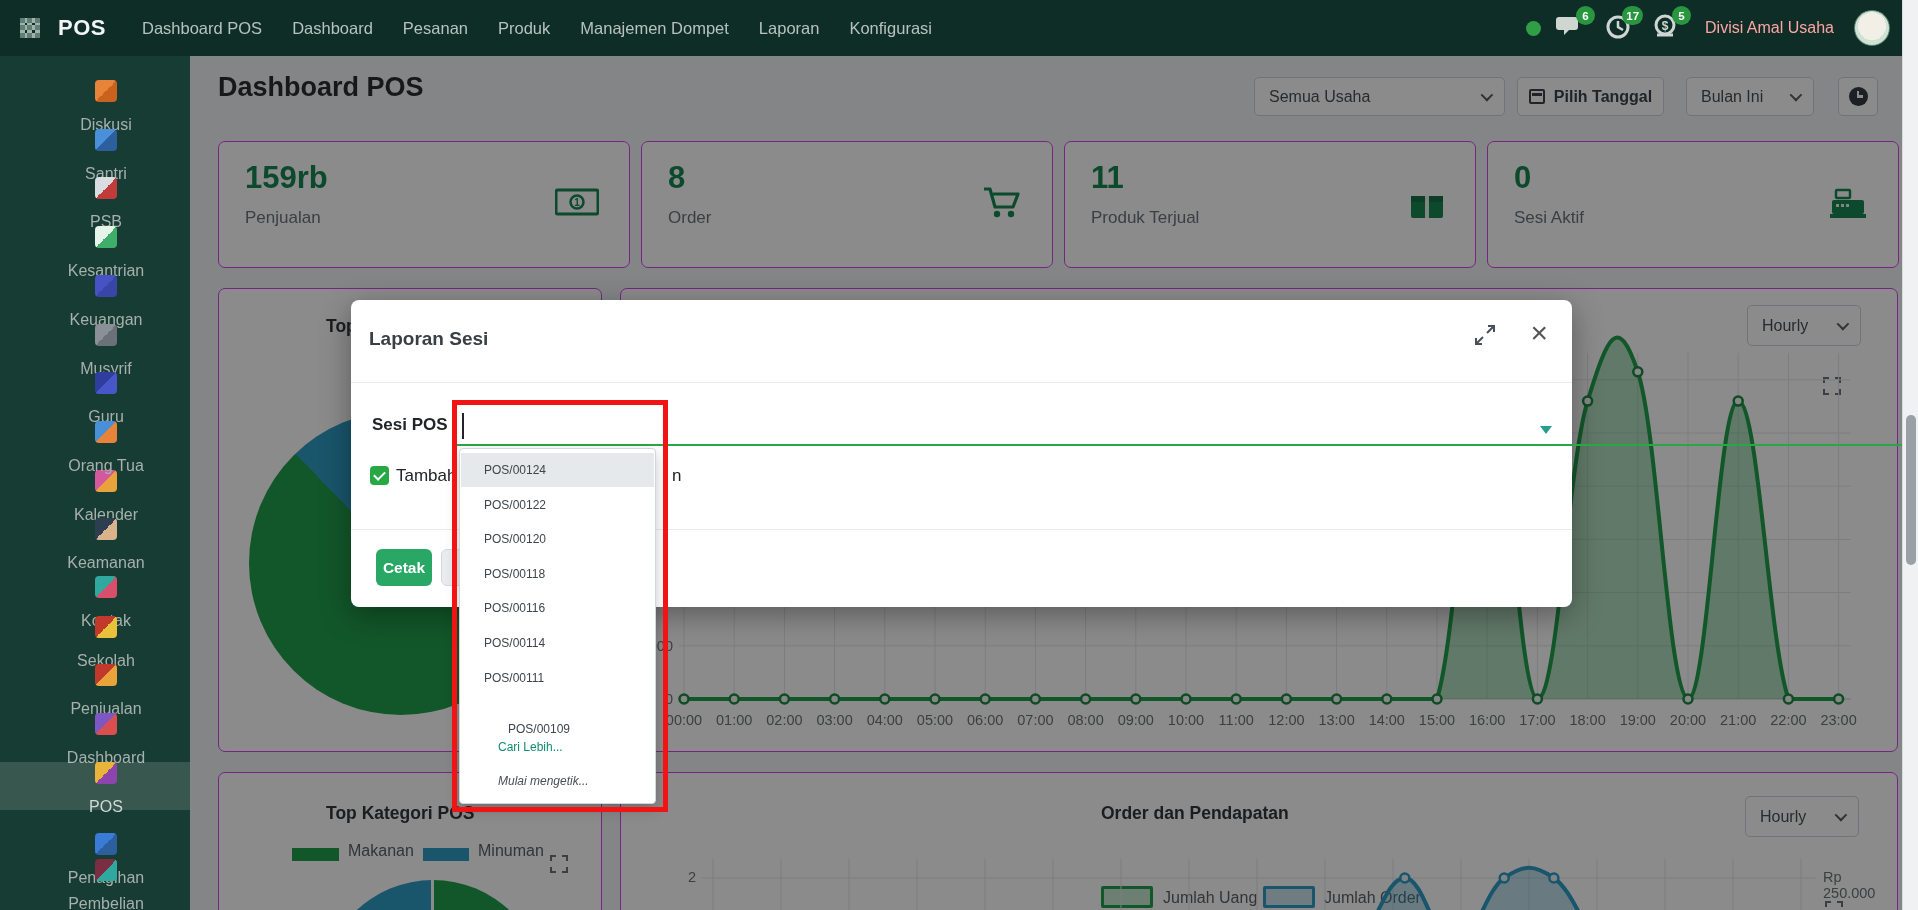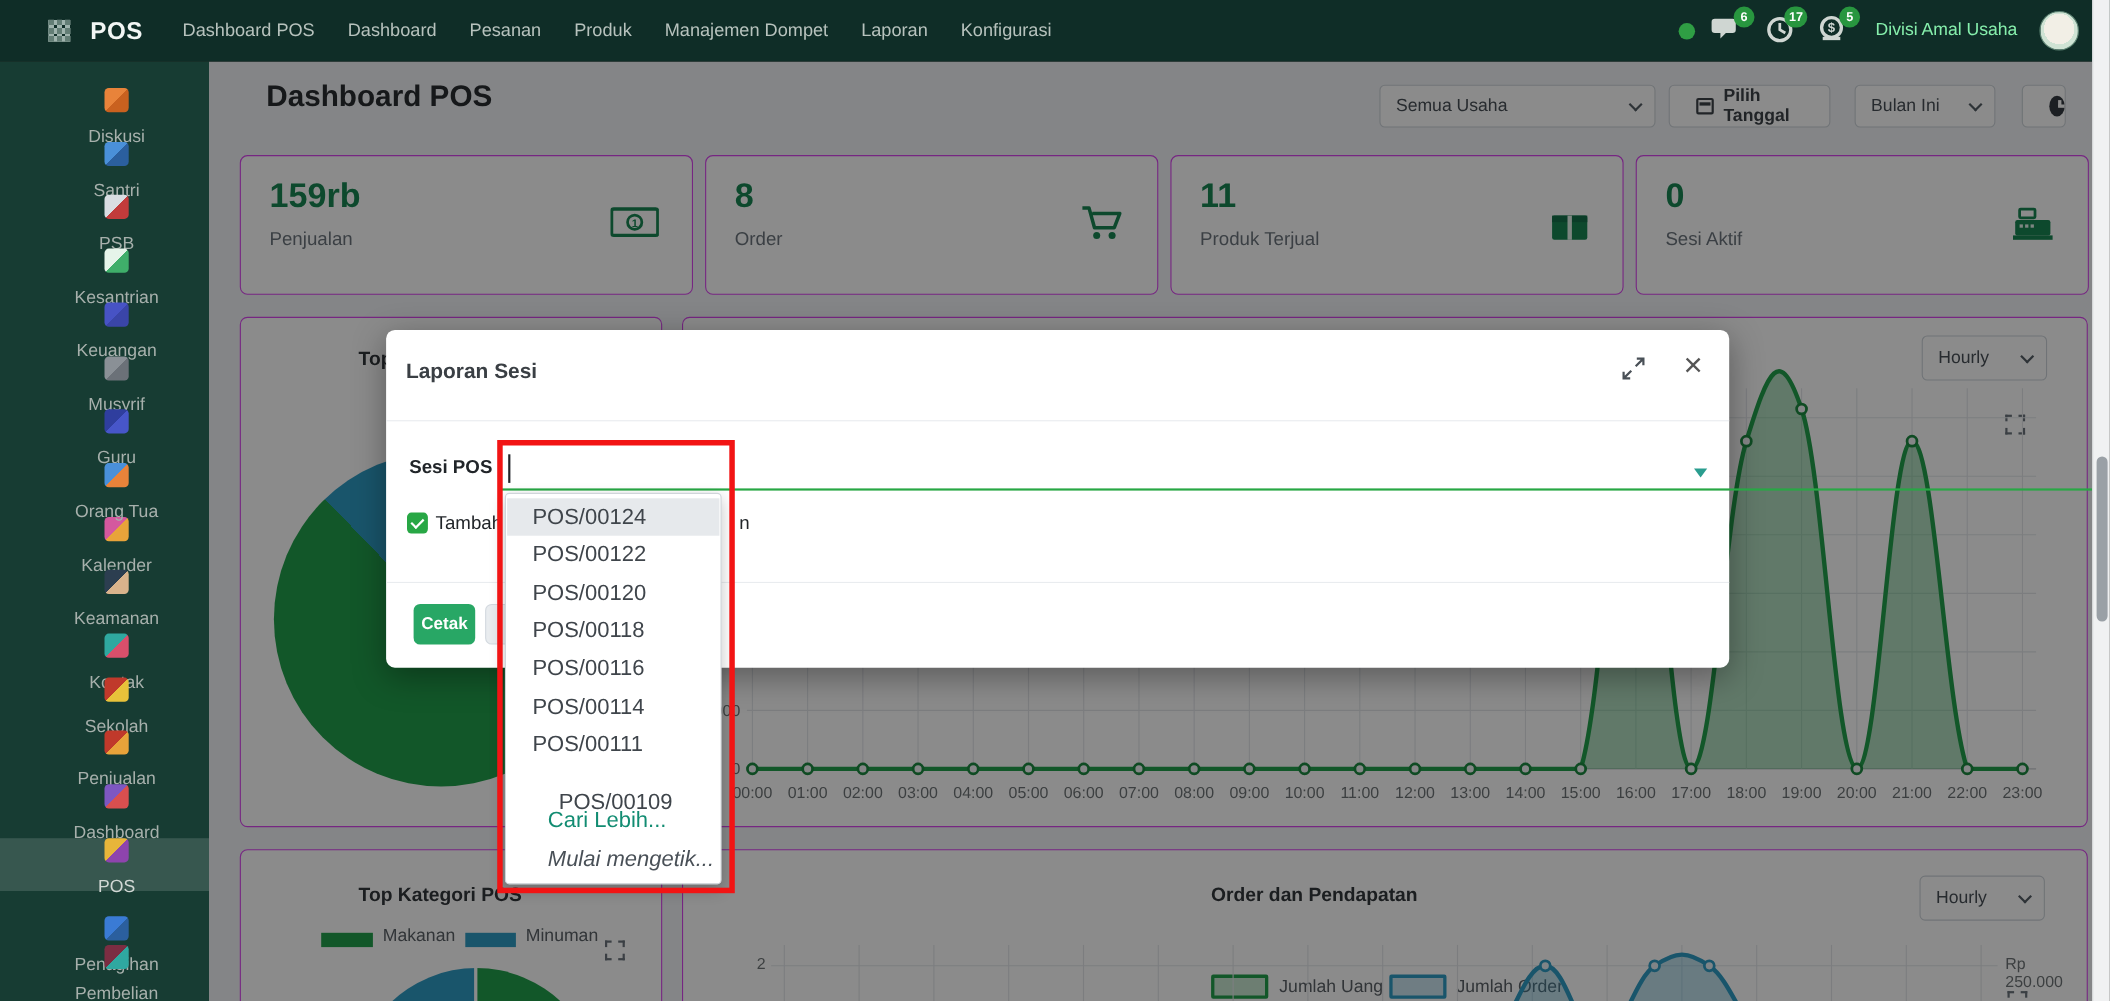--- a/index.html
+++ b/index.html
@@ -1,19 +1,19 @@
 <!DOCTYPE html>
 <html><head>
 <meta charset="utf-8">
 <style>
   * { margin:0; padding:0; box-sizing:border-box; }
   html,body { width:1918px; height:910px; overflow:hidden; background:#222;
     font-family:"Liberation Sans", sans-serif; }
   #app { position:relative; width:1918px; height:910px; overflow:hidden; }
-  .abs { position:absolute;padding-left:24px; }
+  .abs { position:absolute; }
 
   
   #navbar { left:0; top:0; width:1918px; height:56px; background:#0f2d27; z-index:10;
     display:flex; align-items:center; }
   .grid-icon { width:20px; height:20px; margin-left:20px;
     background:
       linear-gradient(#0f2d27,#0f2d27) 0 0/100% 100%,
       #9fb3ad;
     background: conic-gradient(#9fb3ad 0 0); 
     -webkit-mask: none; }
@@ -24,21 +24,21 @@
   .brand { color:#f2f6f4; font-size:22px; font-weight:bold; margin-left:18px; letter-spacing:.5px; }
   .nav-items { display:flex; gap:30px; margin-left:36px; }
   .nav-item { color:#b7c2bd; font-size:16.5px; cursor:pointer; white-space:nowrap; }
   .nav-right { margin-left:auto; display:flex; align-items:center; gap:14px; padding-right:28px; }
   .status-dot { width:15px; height:15px; border-radius:50%; background:#2f9e44; }
   .nav-ico-wrap { position:relative; width:34px; height:34px; }
   .nav-badge { position:absolute; right:-6px; top:-5px; min-width:19px; height:19px; padding:0 4px;
     border-radius:10px; background:#28963f; color:#fff; font-size:11.5px; font-weight:bold;
     display:flex; align-items:center; justify-content:center; }
   .nav-ico svg { display:block; }
-  .nav-user { color:#86efac; font-size:16px; margin-left:6px; white-space:nowrap; }
+  .nav-user { color:#fca5a5; font-size:16px; margin-left:6px; white-space:nowrap; }
   .avatar { width:36px; height:36px; border-radius:50%; margin-left:6px;
     background: radial-gradient(circle at 50% 45%, #f2efe6 0 55%, #cfe3d4 55% 75%, #3c7a52 75%);
     border:1px solid #5c8272; }
 
   
   #sidebar { left:0; top:56px; width:190px; height:854px; background:#173c33; z-index:10; }
   .side-item { position:absolute; left:0; width:190px; height:48px; display:flex; align-items:center;
     padding-left:22px; gap:14px; cursor:pointer;flex-direction:column; }
   .side-item.active { background:rgba(255,255,255,0.14); }
   .side-ico { width:22px; height:22px; border-radius:4px; flex:0 0 22px; }
@@ -96,21 +96,21 @@
     border-left:2.5px solid #fff; border-bottom:2.5px solid #fff; transform:rotate(-45deg); }
   .cb-label { position:absolute; top:166px; font-size:17px; color:#212529; }
   .btn-green { position:absolute; left:25px; top:249px; width:56px; height:37px; background:#28a765;
     border:none; border-radius:6px; color:#fff; font-weight:bold; font-size:15.5px; cursor:pointer;
     font-family:"Liberation Sans",sans-serif; }
   .btn-gray { position:absolute; left:90px; top:249px; width:100px; height:37px; background:#e9ecef;
     border:1px solid #d3d9df; border-radius:6px; }
 
   #dropdown { left:459px; top:448px; width:197px; height:356px; background:#fff;
     border:1px solid #d0d5da; border-radius:4px; box-shadow:0 5px 14px rgba(0,0,0,.22); z-index:56; }
-  .dd-item { position:absolute; left:1px; width:193px; height:34px; font-size:20px; color:#3f454b;
+  .dd-item { position:absolute; left:1px; width:193px; height:34px; font-size:12px; color:#3f454b;
     display:flex; align-items:center; padding-left:23px; cursor:pointer; }
   .dd-item.hl { background:#e6e9ec; }
   .dd-more { color:#128c72; padding-left:37px; }
   .dd-hint { font-style:italic; color:#495057; padding-left:37px; }
 
   #redbox { left:452px; top:400px; width:216px; height:412px; border:5px solid #f21414; z-index:60; }
 
   
   #scrollbar { left:1902px; top:0; width:16px; height:910px; background:#f0f1f2;
     border-left:1px solid #d8dadb; z-index:70; }

